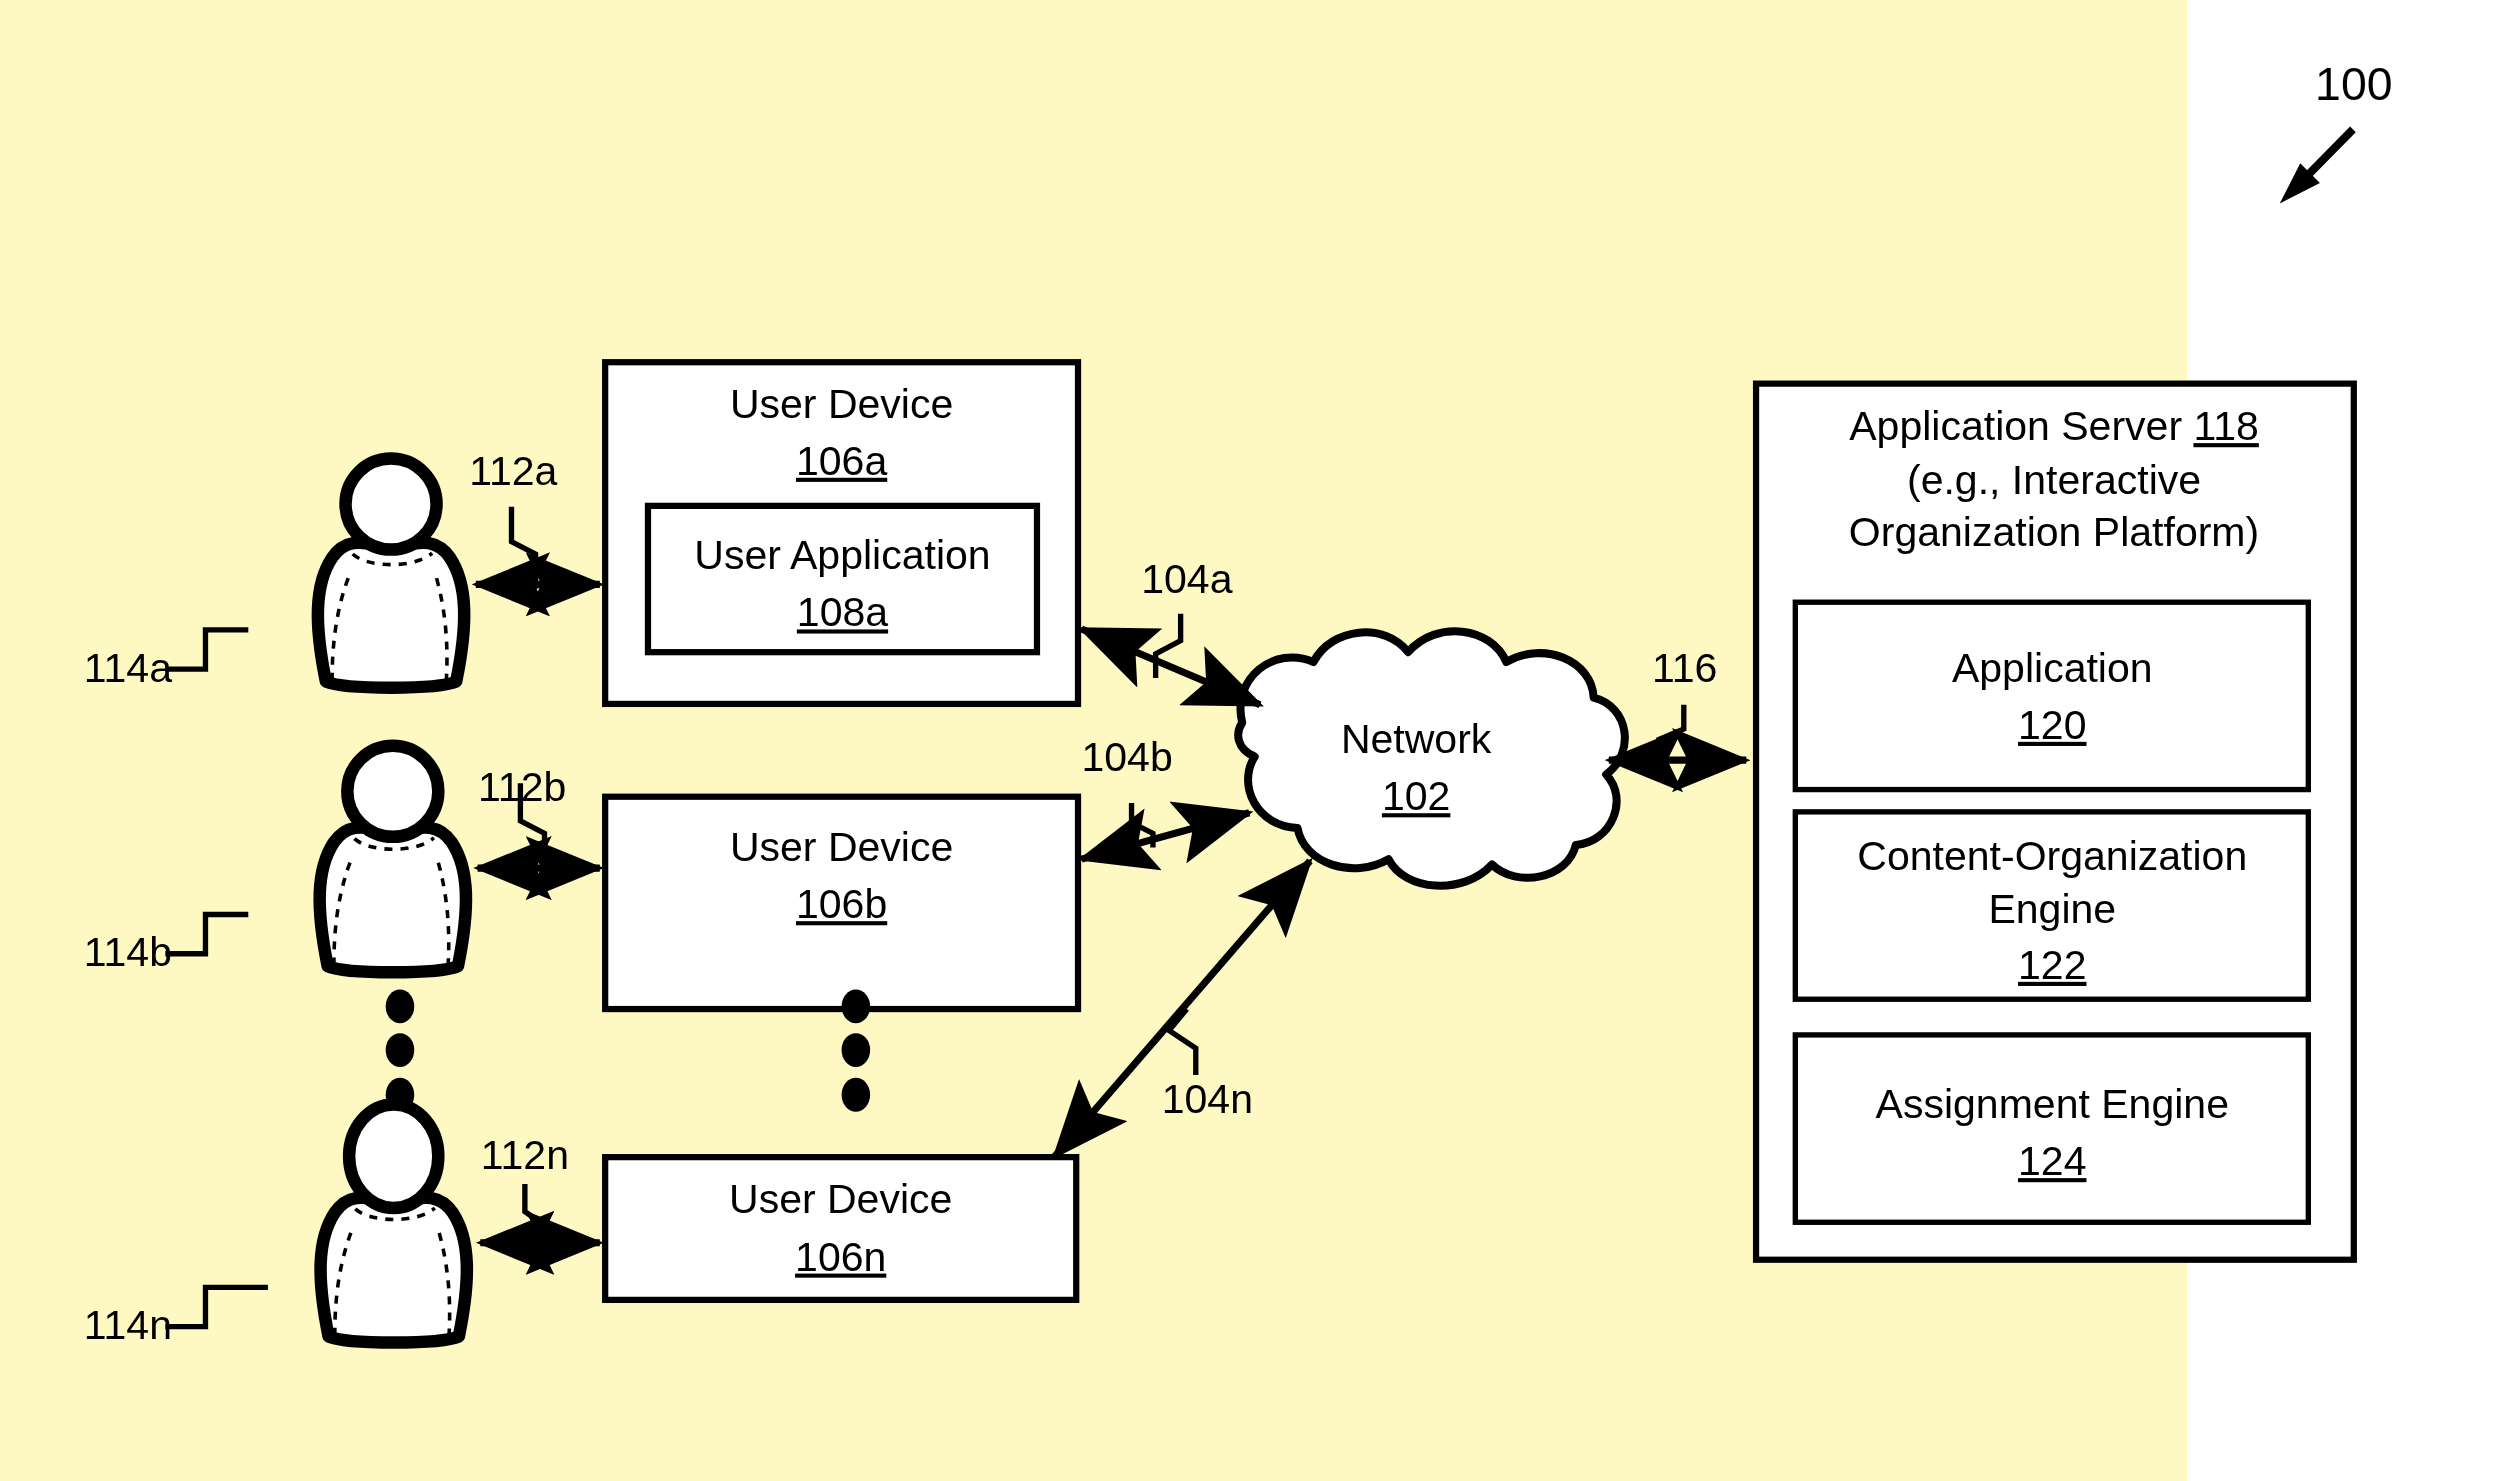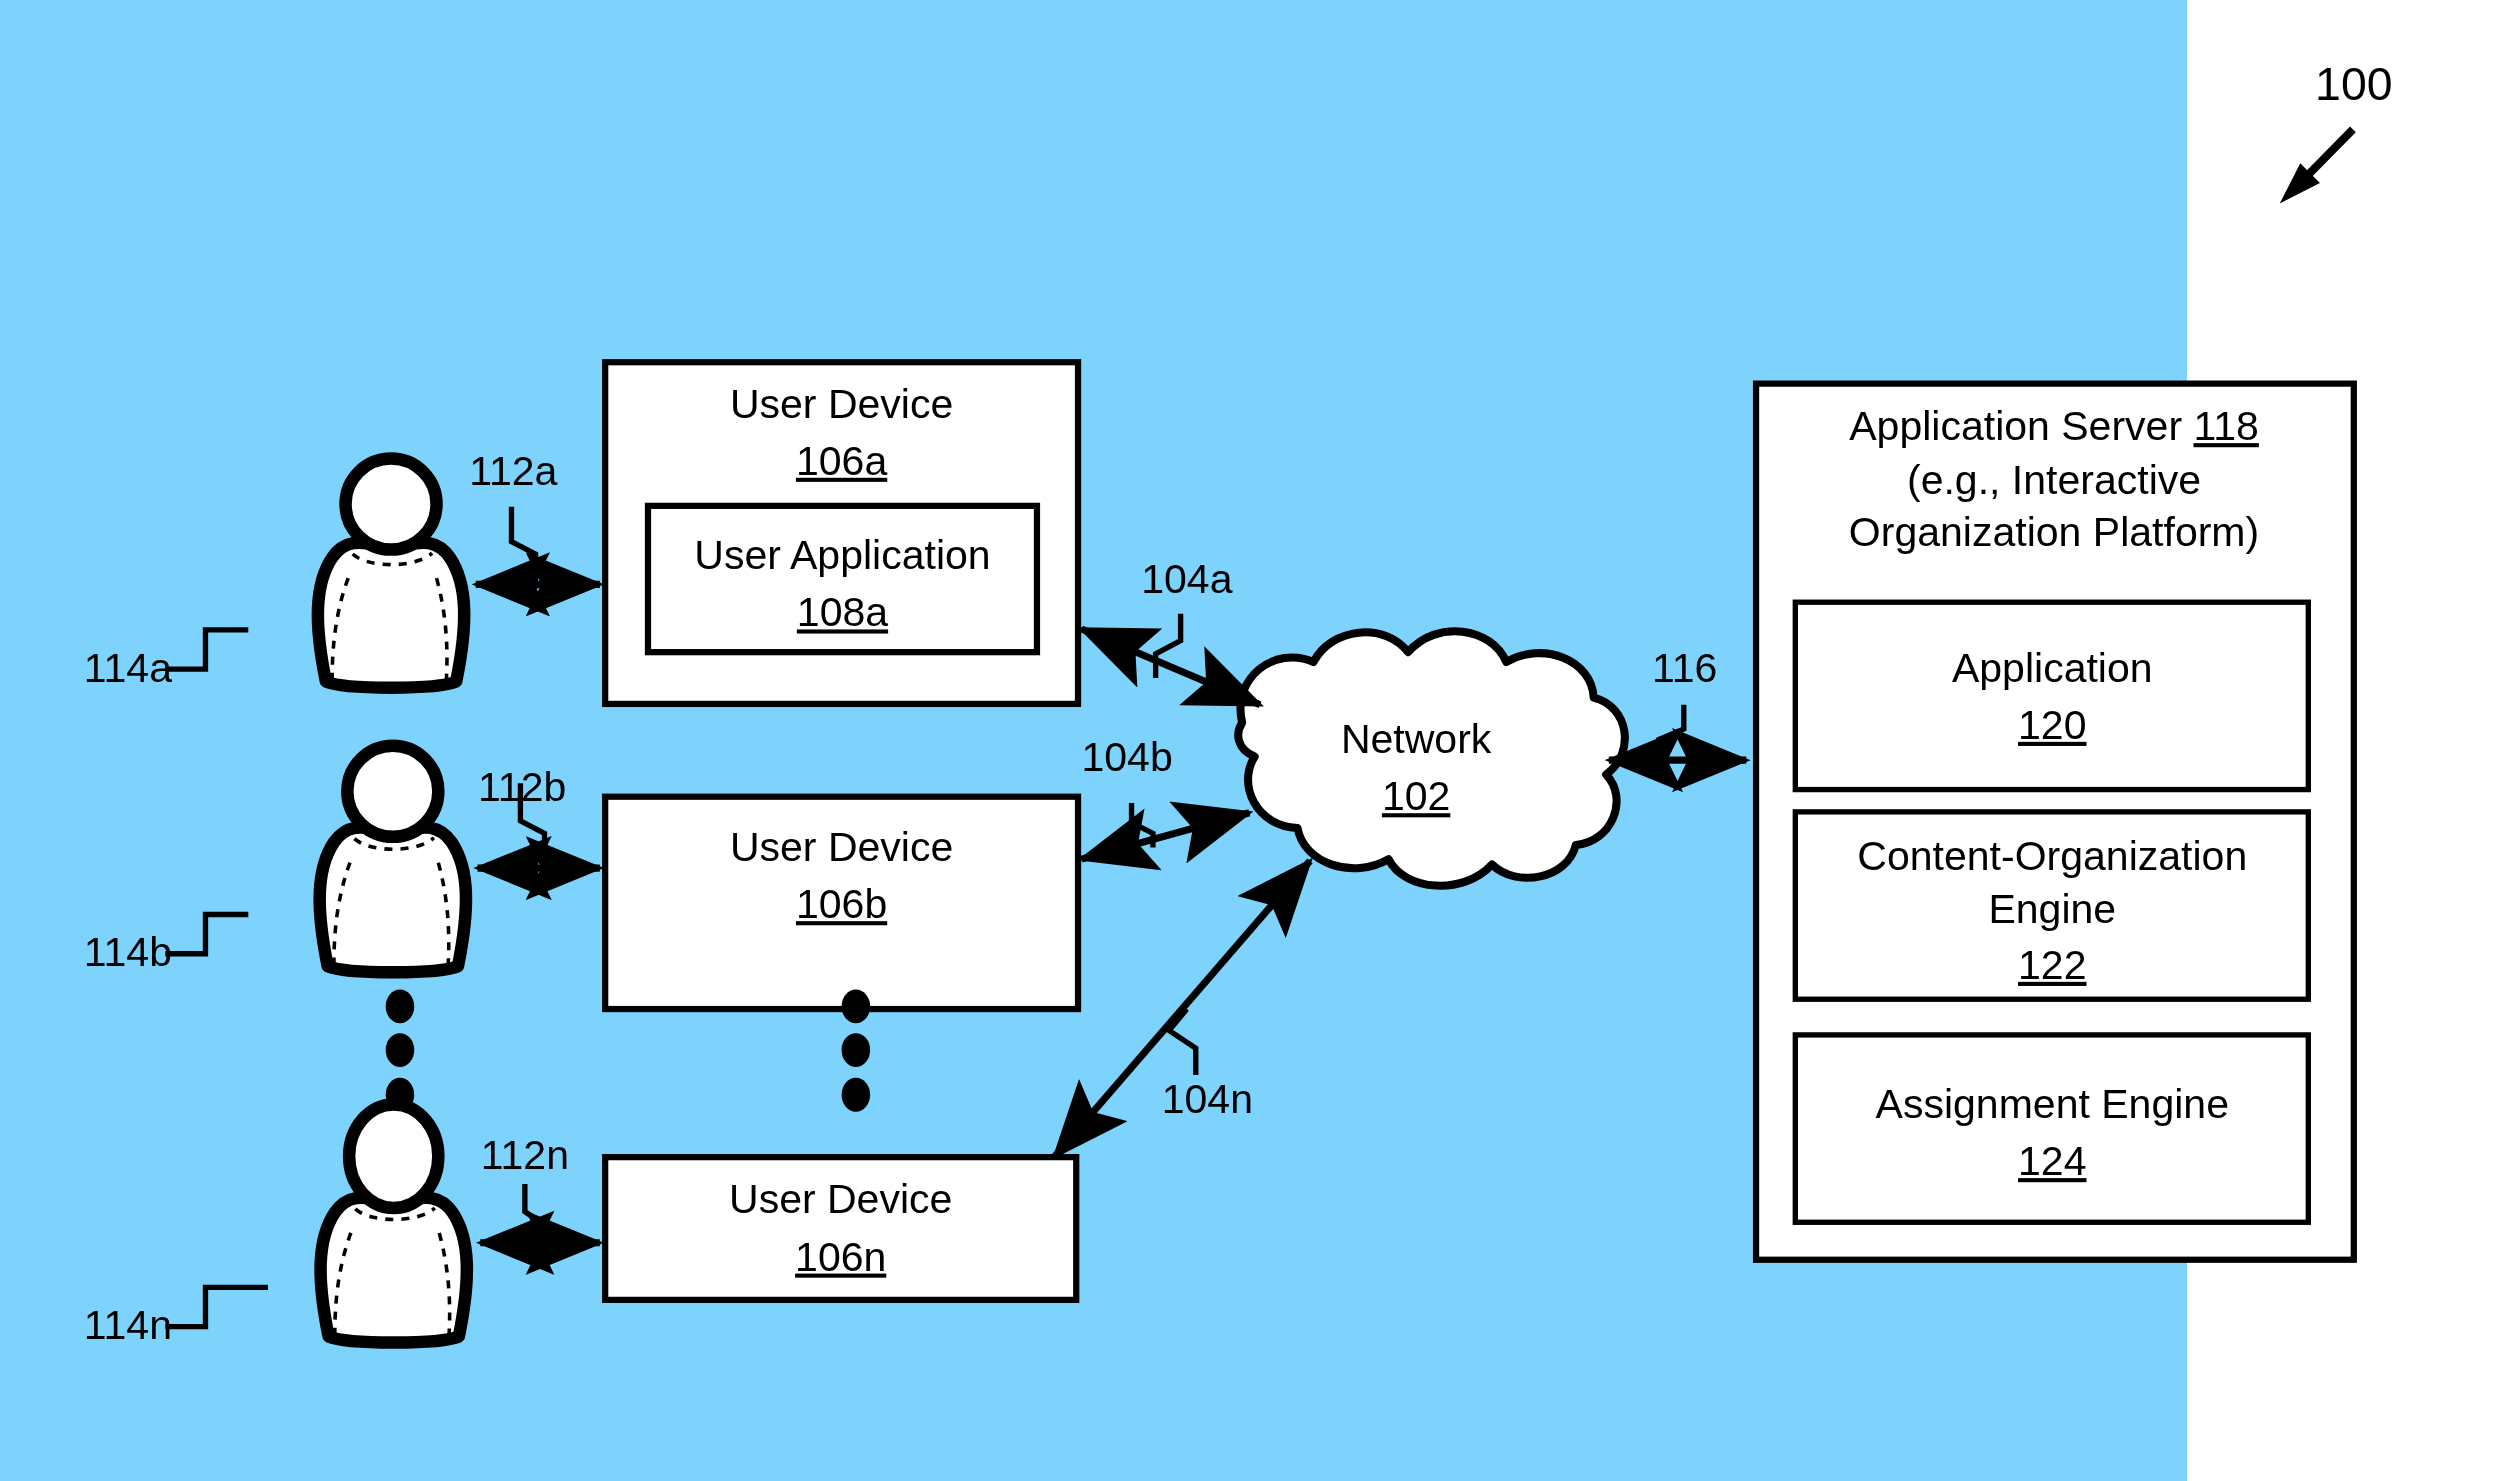--- a/index.html
+++ b/index.html
@@ -10,21 +10,21 @@
   body {
     width: 2512px;
     height: 1481px;
     font-family: "Liberation Sans", sans-serif;
     overflow: hidden;
   }
   #figure-root {
     position: relative;
     width: 2187px;
     height: 1481px;
-    background: #7dd3fc;
+    background: #fef9c3;
   }
   svg#diagram {
     display: block;
     width: 2512px;
     height: 1481px;
   }
   .bx {
     fill: #ffffff;
     stroke: #000000;
     stroke-width: 7;

